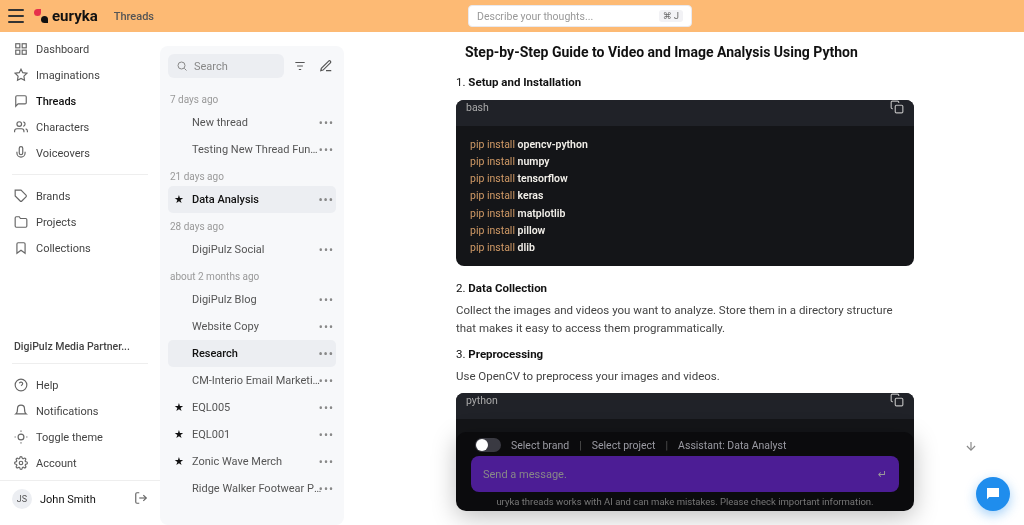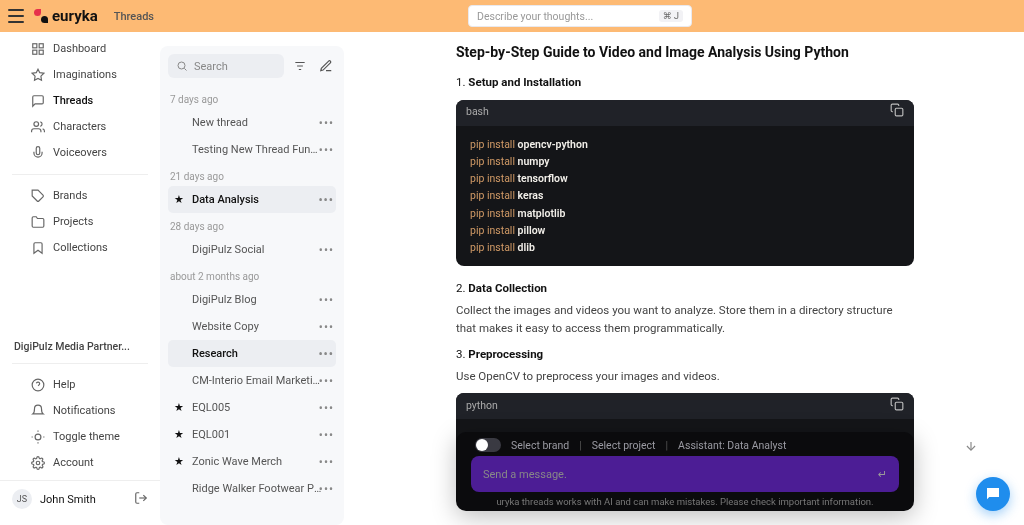--- a/index.html
+++ b/index.html
@@ -9,21 +9,21 @@
     .hamburger span { height:2px; background:#333; border-radius:1px; }
     .logo { display:flex; align-items:center; gap:4px; font-weight:700; font-size:15px; color:#111; }
     .logo-mark { width:14px; height:14px; position:relative; }
     .logo-mark::before { content:""; position:absolute; left:0; top:0; width:7px; height:7px; background:#e6304c; border-radius:50% 0 50% 50%; }
     .logo-mark::after { content:""; position:absolute; right:0; bottom:0; width:7px; height:7px; background:#111; border-radius:50% 50% 0 50%; }
     .top-title { font-size:11px; color:#555; font-weight:500; margin-left:6px; }
     .top-search { position:absolute; left:468px; top:5px; width:224px; height:22px; background:#fff; border:1px solid #e9e9ee; border-radius:4px; display:flex; align-items:center; padding:0 8px; font-size:10.5px; color:#999; }
     .top-search .kbd { margin-left:auto; background:#f2f2f5; border-radius:3px; padding:1px 4px; font-size:9px; color:#666; }
     .sidebar { position:absolute; left:0; top:32px; bottom:0; width:160px; background:#fff; display:flex; flex-direction:column; font-size:11px; }
     .nav { padding:4px 0; }
-    .nav-item { display:flex; align-items:flex-start; gap:8px; padding:6px 31px; color:#444; cursor:pointer; }
+    .nav-item { display:flex; align-items:center; gap:8px; padding:6px 14px; color:#444; cursor:pointer; }
     .nav-item.act { color:#111; font-weight:500; }
     .nav-icon { width:14px; height:14px; display:inline-flex; align-items:center; justify-content:center; color:#666; }
     .nav-sep { height:1px; background:#eee; margin:4px 12px; }
     .sidebar-bottom { margin-top:auto; padding-bottom:8px; }
     .workspace { padding:6px 14px; font-size:10.5px; color:#444; font-weight:500; white-space:nowrap; overflow:hidden; text-overflow:ellipsis; }
     .user-row { display:flex; align-items:center; gap:8px; padding:8px 12px; border-top:1px solid #eee; font-size:11px; }
     .avatar { width:20px; height:20px; border-radius:50%; background:#eceef2; display:flex; align-items:center; justify-content:center; font-size:9px; color:#555; }
     .logout-icon { margin-left:auto; color:#666; cursor:pointer; }
 
     .list-panel { position:absolute; left:160px; top:46px; width:184px; bottom:0; background:#f7f8fa; border-radius:8px; padding:8px; font-size:11px; overflow:hidden; }
@@ -32,26 +32,26 @@
     .icon-btn-sm { width:20px; height:20px; display:flex; align-items:center; justify-content:center; color:#555; border-radius:4px; }
     .group-label { font-size:10px; color:#999; padding:8px 2px 4px; }
     .thread-item { display:flex; align-items:center; gap:6px; padding:7px 6px; border-radius:5px; color:#555; cursor:pointer; position:relative; }
     .thread-item.sel { background:#eceef2; color:#111; font-weight:500; }
     .thread-item .star { width:12px; color:#111; }
     .thread-item .more { position:absolute; right:2px; color:#888; font-size:12px; letter-spacing:1px; }
     .tlabel { white-space:nowrap; overflow:hidden; text-overflow:ellipsis; max-width:130px; }
 
     .main { position:absolute; left:344px; top:0; right:0; bottom:0; padding:0 110px 0 112px; overflow:hidden; }
     .content { padding-top:32px; font-size:11.5px; color:#444; line-height:1.55; }
-    .content h2 { font-size:14px; font-weight:700; color:#111; margin:10px 0; }
+    .content h2 { font-size:14px; font-weight:700; color:#111; margin:10px 9px; }
     .content .step { font-size:11.5px; color:#111; margin:8px 0 4px; }
     .content .step b { font-weight:700; }
     .content p { margin-bottom:6px; }
     .code-block { background:#141518; border-radius:8px; overflow:hidden; margin:8px 0 14px; }
-    .code-head { background:#202228; height:26px; display:flex; align-items:center; padding:0 10px; color:#aaa; font-size:10.5px; }
+    .code-head { background:#202228; height:26px; display:flex; padding:0 10px; color:#aaa; font-size:10.5px; }
     .copy-icon { margin-left:auto; color:#bbb; cursor:pointer; }
     .code-body { padding:10px 14px; color:#d4d4d4; font-family:ui-monospace,Consolas,monospace; font-size:10.5px; line-height:1.55; white-space:pre; }
     .kw { color:#d19a66; }
     .pkg { color:#f2efe9; font-weight:600; }
     .imp { color:#c678dd; }
     .mod { color:#61afef; }
 
     .composer { position:absolute; left:456px; right:110px; bottom:14px; background:#0b0b0d; border-radius:10px; padding:6px 15px 2px; box-shadow:0 6px 24px rgba(0,0,0,.25); }
     .composer-top { display:flex; align-items:center; gap:10px; padding:0 8px 4px 4px; font-size:10.5px; color:#9a9aa2; }
     .toggle { width:26px; height:14px; background:#3a3a42; border-radius:8px; position:relative; }

